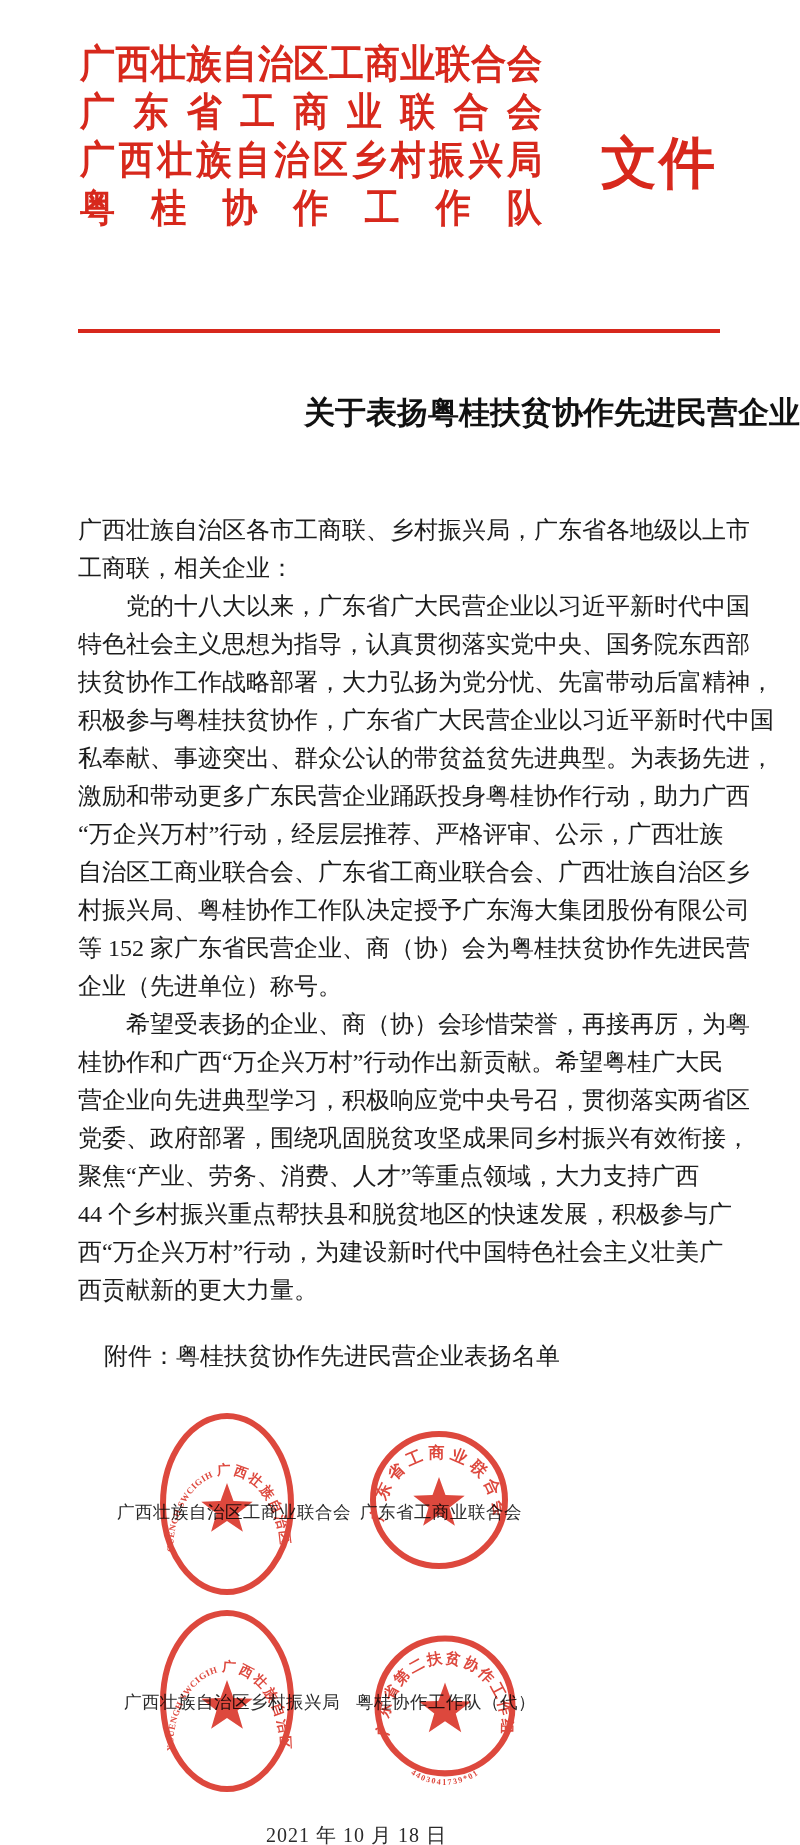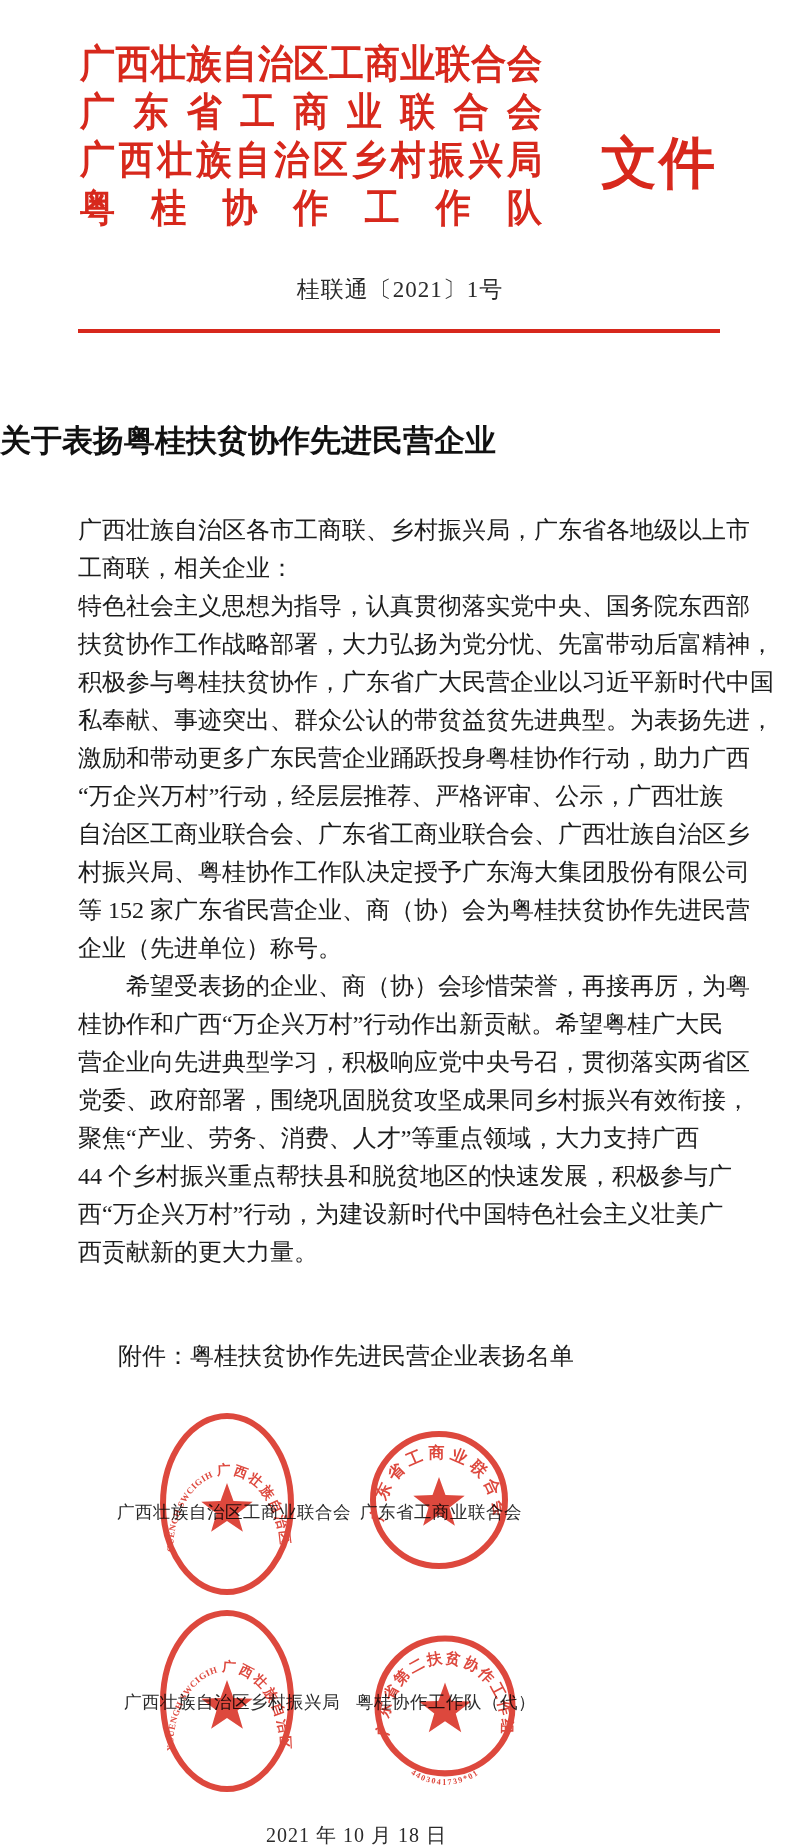--- a/index.html
+++ b/index.html
@@ -17,26 +17,26 @@
   .doc-word{
     position:absolute;left:601px;top:100px;width:118px;
     font-size:56px;font-weight:bold;color:#d7281c;letter-spacing:2px;white-space:nowrap;margin-top:26px;
   }
   .doc-number{
     position:absolute;left:0;top:274px;width:800px;text-align:center;
     font-size:23px;color:#2a2a2a;letter-spacing:1px;
   }
   .red-rule{position:absolute;left:78px;top:329px;width:642px;height:4px;background:#d7281c;}
   
-  .doc-title{position:absolute;left:0;top:390px;width:800px;text-align:left;
-    font-weight:bold;color:#111;font-size:31px;line-height:45px;margin-top:28px;}
+  .doc-title{position:absolute;left:0;top:390px;width:800px;text-align:right;
+    font-weight:bold;color:#111;font-size:31px;line-height:45px;}
   
   .body-block{position:absolute;left:78px;top:511px;width:660px;}
   .body-line{height:38px;line-height:38px;font-size:24px;color:#1c1c1c;white-space:nowrap;}
-  .attachment{position:absolute;left:78px;top:1340px;padding-left:40px;
+  .attachment{position:absolute;left:64px;top:1340px;padding-left:40px;
     font-size:24px;color:#1c1c1c;white-space:nowrap;}
   
   .sig{position:absolute;font-size:17.5px;color:#2a2a2a;white-space:nowrap;letter-spacing:0.5px;}
   .sig-r1-left{left:117px;top:1500px;}
   .sig-r1-right{left:360px;top:1500px;}
   .sig-r2-left{left:124px;top:1690px;}
   .sig-r2-right{left:356px;top:1690px;}
   .doc-date{position:absolute;left:266px;top:1822px;font-size:20px;color:#2a2a2a;
     white-space:nowrap;letter-spacing:1px;}
   
@@ -94,30 +94,30 @@
         <span>桂</span>
         <span>协</span>
         <span>作</span>
         <span>工</span>
         <span>作</span>
         <span>队</span>
       </div>
   </div>
   <div class="doc-word">文件</div>
 
-  <div class="doc-number">桂联通〔2021〕1号</div>
   <div class="red-rule"></div>
 
   <div class="doc-title">
     <div>关于表扬粤桂扶贫协作先进民营企业</div>
   </div>
 
   <div class="body-block">
       <div class="body-line">广西壮族自治区各市工商联、乡村振兴局，广东省各地级以上市</div>
       <div class="body-line">工商联，相关企业：</div>
+      <div class="body-line">　　党的十八大以来，广东省广大民营企业以习近平新时代中国</div>
       <div class="body-line">特色社会主义思想为指导，认真贯彻落实党中央、国务院东西部</div>
       <div class="body-line">扶贫协作工作战略部署，大力弘扬为党分忧、先富带动后富精神，</div>
       <div class="body-line">积极参与粤桂扶贫协作，广东省广大民营企业以习近平新时代中国</div>
       <div class="body-line">私奉献、事迹突出、群众公认的带贫益贫先进典型。为表扬先进，</div>
       <div class="body-line">激励和带动更多广东民营企业踊跃投身粤桂协作行动，助力广西</div>
       <div class="body-line">“万企兴万村”行动，经层层推荐、严格评审、公示，广西壮族</div>
       <div class="body-line">自治区工商业联合会、广东省工商业联合会、广西壮族自治区乡</div>
       <div class="body-line">村振兴局、粤桂协作工作队决定授予广东海大集团股份有限公司</div>
       <div class="body-line">等 152 家广东省民营企业、商（协）会为粤桂扶贫协作先进民营</div>
       <div class="body-line">企业（先进单位）称号。</div>

